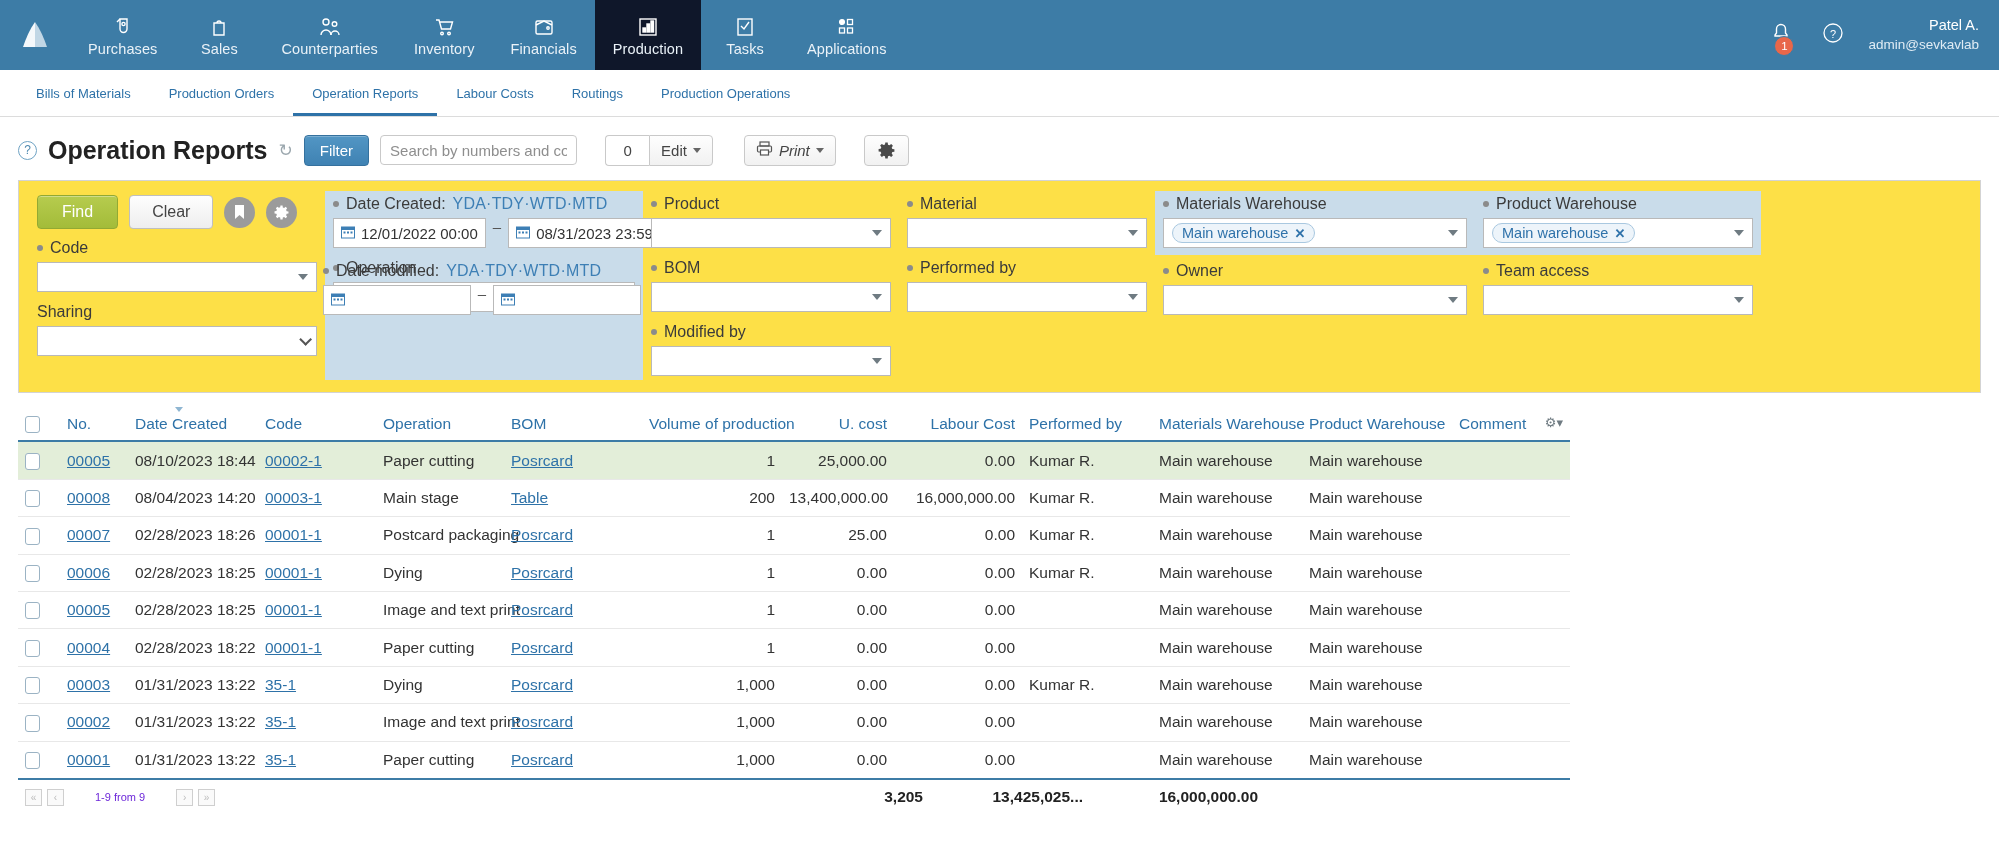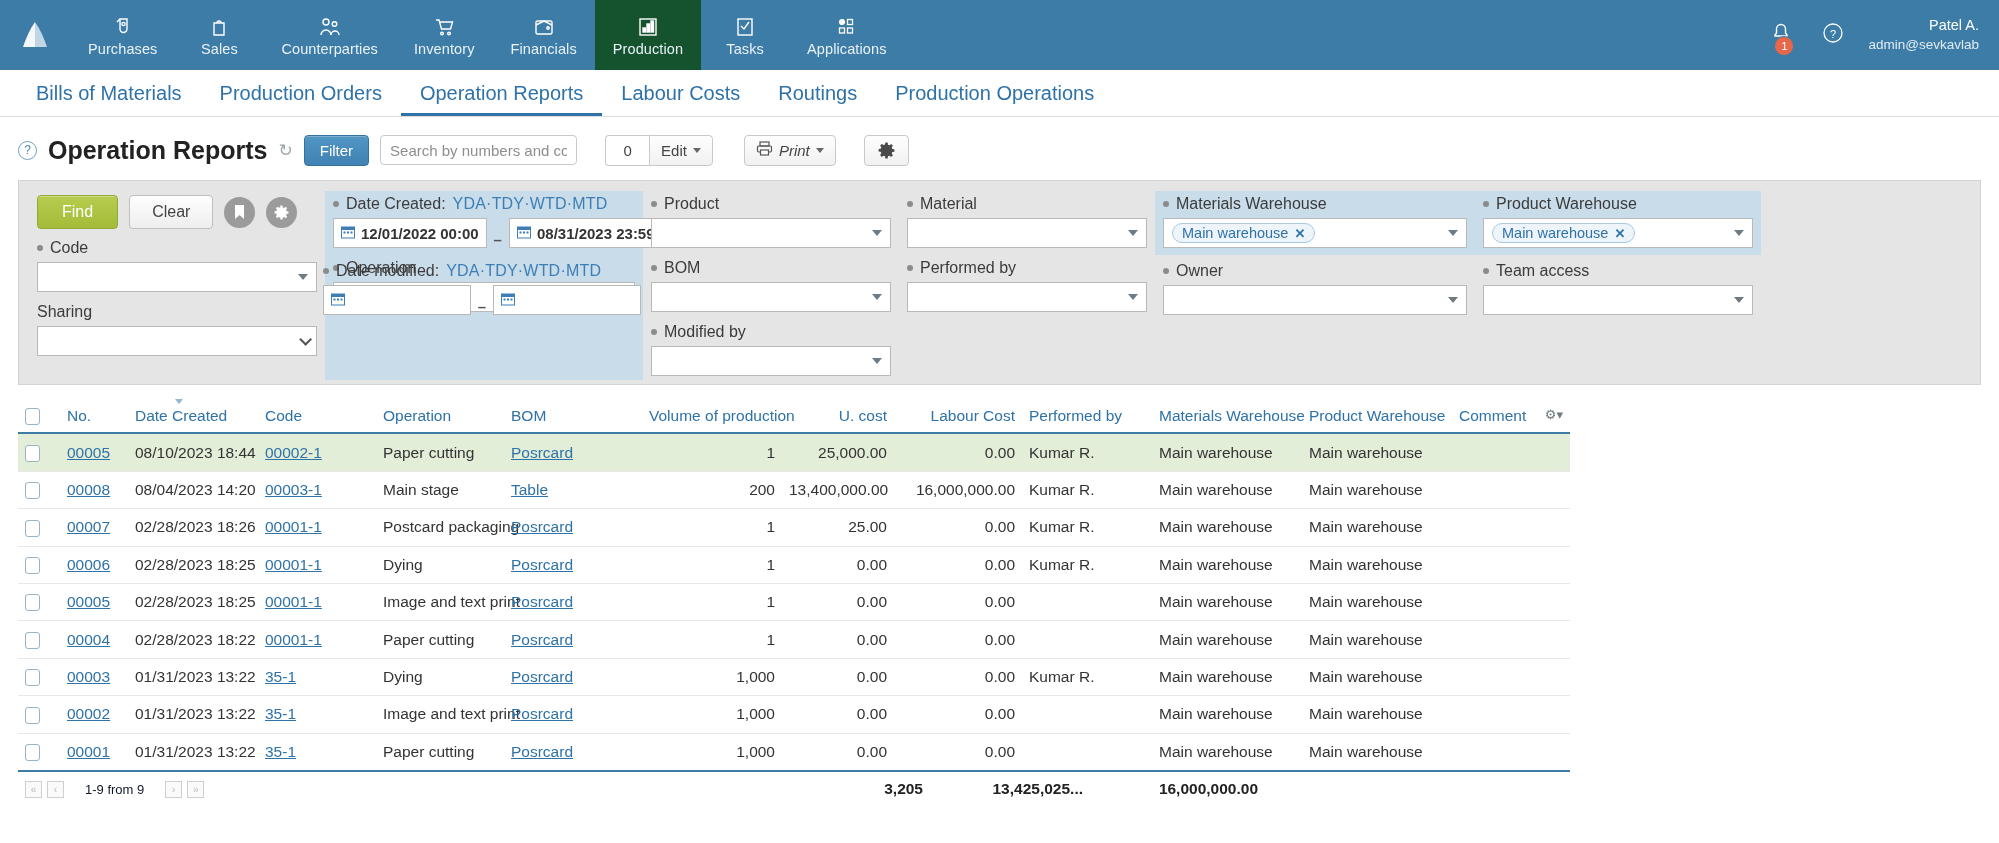--- a/index.html
+++ b/index.html
@@ -19,21 +19,21 @@
     position:relative;
   }
   .logo { width:70px; display:flex; align-items:center; justify-content:center; }
   .logo svg { display:block; }
   .nav-items { display:flex; align-items:stretch; }
   .nav-item {
     display:flex; flex-direction:column; align-items:center; justify-content:center;
     padding:6px 18px 8px; color:#e8f1f7; cursor:pointer; min-width:88px;
     gap:3px;
   }
-  .nav-item.active { background:#14532d; }
+  .nav-item.active { background:#0f172a; }
   .nav-item .ico { height:26px; display:flex; align-items:flex-end; }
   .nav-item .lbl { font-size:14.5px; color:#eaf2f8; letter-spacing:.1px; white-space:nowrap; }
   .nav-right {
     margin-left:auto; display:flex; align-items:center; gap:22px; padding-right:20px;
   }
   .bell-wrap { position:relative; width:30px; height:34px; }
   .badge {
     position:absolute; left:6px; top:18px;
     background:#e8674a; color:#fff; border-radius:50%;
     width:20px; height:20px; font-size:11.5px;
@@ -44,21 +44,21 @@
   .user-name { font-size:14.5px; }
   .user-mail { font-size:13.5px; color:#e0ecf4; }
 
   
   .subnav {
     height:47px; display:flex; align-items:stretch; gap:0;
     border-bottom:1px solid #dcdcdc; padding-left:17px; background:#fff;
   }
   .subnav-item {
     display:flex; align-items:center; padding:0 19px;
-    color:#2e72a8; font-size:20px; cursor:pointer; position:relative;
+    color:#2e72a8; font-size:13px; cursor:pointer; position:relative;
     white-space:nowrap;
   }
   .subnav-item.active::after{
     content:""; position:absolute; left:0; right:0; bottom:0; height:3px; background:#2e72a8;
   }
 
   
   .toolbar {
     height:48px; display:flex; align-items:center; gap:11px; padding:0 18px;
     margin-top:9px;
@@ -89,22 +89,22 @@
   }
   .bg-cell.count { background:#fff; min-width:44px; border-right:none; border-radius:4px 0 0 4px; }
   .bg-cell.edit { border-radius:0 4px 4px 0; }
   .bg-sep { width:9px; }
   .bg-cell.print { border-radius:4px;font-style:italic; }
   .bg-cell.gear { border-radius:4px; margin-left:17px; padding:0 13px; }
   .caret { border-left:4px solid transparent; border-right:4px solid transparent; border-top:5px solid #666; }
 
   
   .filter-panel {
-    margin:6px 18px 7px; background:#e5e5e5; border:1px solid #d3d3d3;
-    padding:10px 10px 4px; display:flex; gap:0; position:relative;
+    margin:6px 18px 7px; background:#fde047; border:1px solid #d3d3d3;
+    padding:10px 10px 12px; display:flex; gap:0; position:relative;
   }
   .fcol { padding:4px 8px; }
   .fcol.c1 { width:296px; }
   .fcol.c2 { width:318px; background:#c9dcea; }
   .fcol.c3 { width:256px; }
   .fcol.c4 { width:256px; }
   .fcol.c5 { width:320px; }
   .fcol.c6 { width:286px; }
   .frow { margin-bottom:11px; }
   .frow:last-child { margin-bottom:0; }
@@ -122,21 +122,21 @@
     position:relative;
   }
   .sel .arrow { margin-left:auto; border-left:5px solid transparent; border-right:5px solid transparent; border-top:6px solid #6f7b82; }
   .sel .arrow-thin { margin-left:auto; width:9px; height:9px; border-right:2px solid #555; border-bottom:2px solid #555; transform:rotate(45deg) translateY(-3px); }
   .chip {
     display:inline-flex; align-items:center; gap:6px;
     border:1px solid #a9c8e0; border-radius:11px; background:#edf4fa;
     color:#2f72aa; font-size:14.5px; padding:1px 9px;
   }
   .chip .x { color:#2f72aa; font-size:13px; cursor:pointer; font-weight:bold; }
-  .date-pair { display:flex; align-items:flex-end; gap:7px;font-weight:bold; }
+  .date-pair { display:flex; align-items:flex-start; gap:7px; }
   .date-field {
     background:#fff; border:1px solid #b9b9b9; height:30px; flex:1;
     display:flex; align-items:center; gap:6px; padding:0 7px; font-size:15px; color:#333;
     white-space:nowrap;
   }
   .cal-ico { flex:none; }
   .dash { color:#555; font-size:15px; }
   .btn-find {
     background:linear-gradient(#b6cc4e,#a3bc39); border:1px solid #92a933; color:#fff;
     border-radius:4px; padding:7px 24px; font-size:16px; cursor:pointer;
@@ -181,21 +181,21 @@
   .hdr-gear { color:#6f7b82; font-size:13px; }
 
   
   .tfoot { display:flex; align-items:center; padding:8px 7px; width:1552px; }
   .pager { display:flex; align-items:center; gap:5px; }
   .pg-btn {
     width:17px; height:17px; border:1px solid #cfcfcf; background:#fafafa;
     color:#bbb; font-size:10px; display:flex; align-items:center; justify-content:center;
     cursor:pointer;
   }
-  .pg-text { font-size:13px; color:#0f172a; margin:0 16px; white-space:nowrap; }
+  .pg-text { font-size:11px; color:#6d28d9; margin:0 26px; white-space:nowrap; }
   .totals { margin-left:auto; display:flex; font-size:15.5px; font-weight:bold; color:#222; }
   .totals span { text-align:right; }
   .t-vol { width:104px; }
   .t-uc  { width:160px; }
   .t-lc  { width:175px; }
   .t-tail{ width:305px; }
 </style>
 </head>
 <body>
 

